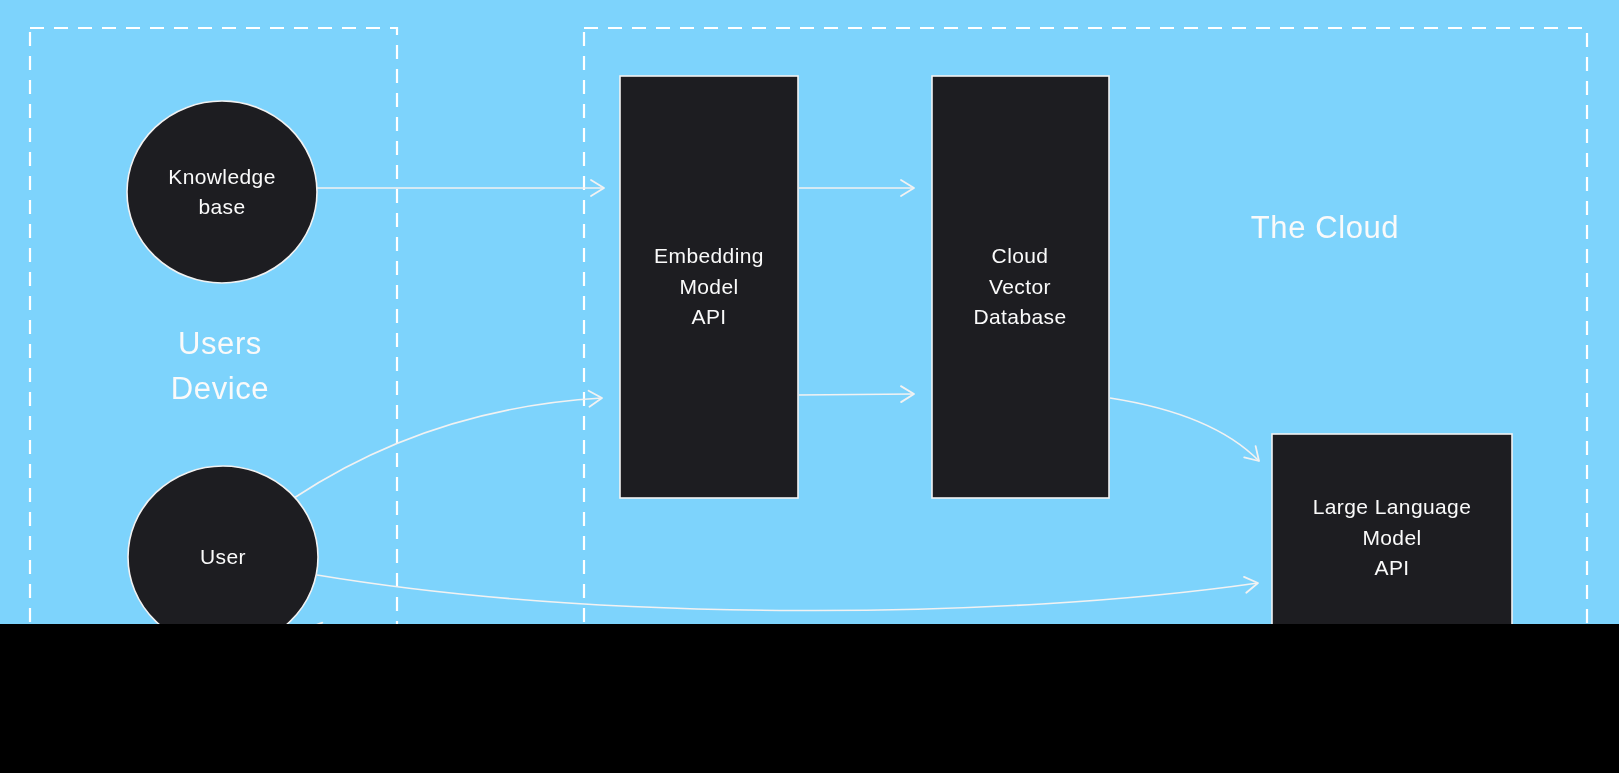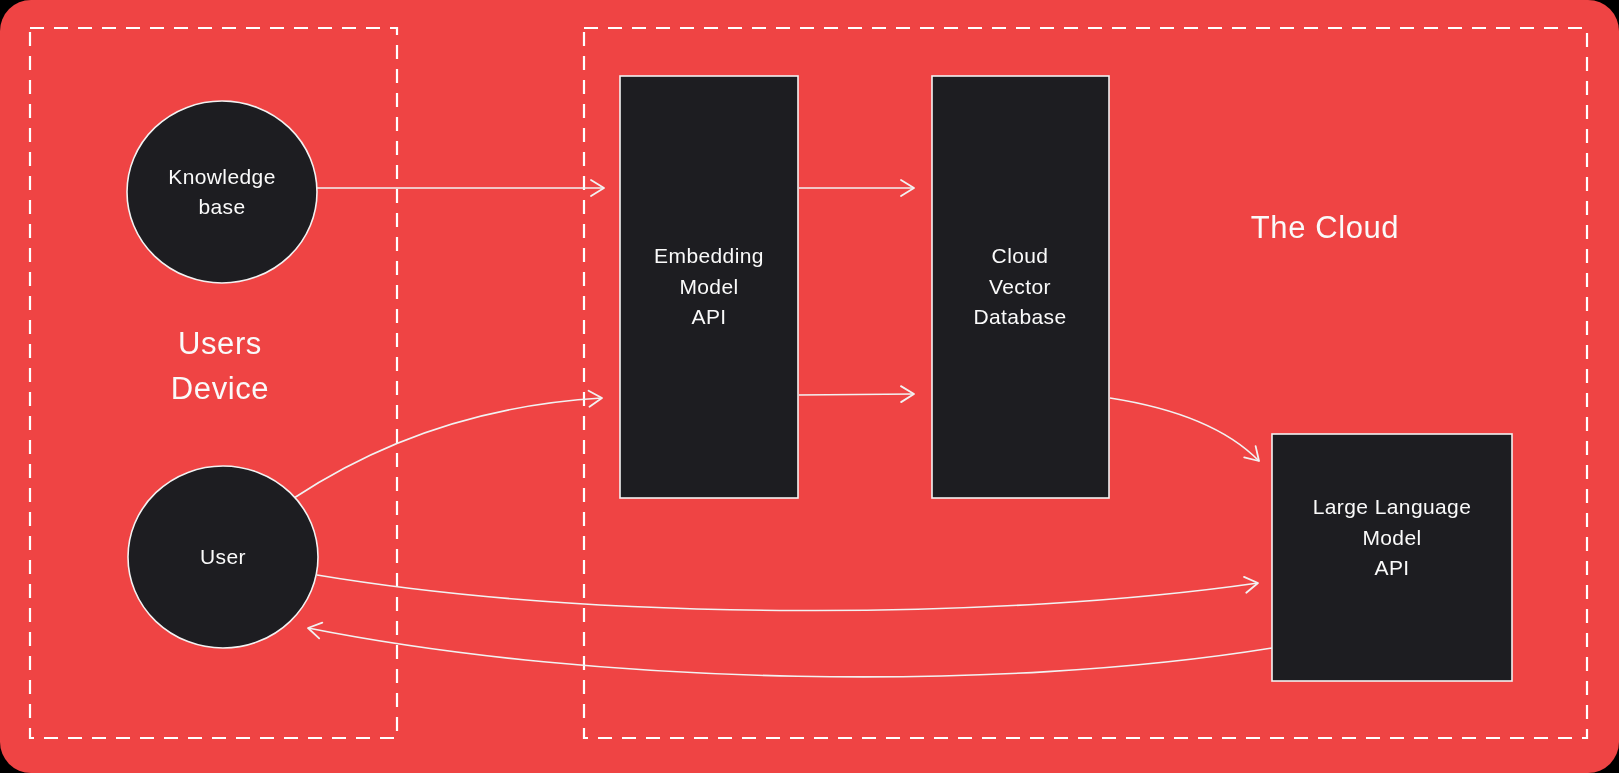--- a/index.html
+++ b/index.html
@@ -3,24 +3,23 @@
 <meta charset="utf-8">
 <style>
   html, body {
     margin: 0;
     padding: 0;
     background: #000000;
   }
   .canvas {
     position: relative;
     width: 1619px;
-    height: 773px;
-    background: #ef4444;
+    height: 624px;
+    background: #7dd3fc;
     overflow: hidden;
-    border-radius: 31px;
   }
   svg text {
     font-family: "Liberation Sans", "DejaVu Sans", sans-serif;
     fill: #fafafa;
   }
   .node-label {
     font-size: 21px;
     letter-spacing: 0.4px;
     text-anchor: middle;
   }

